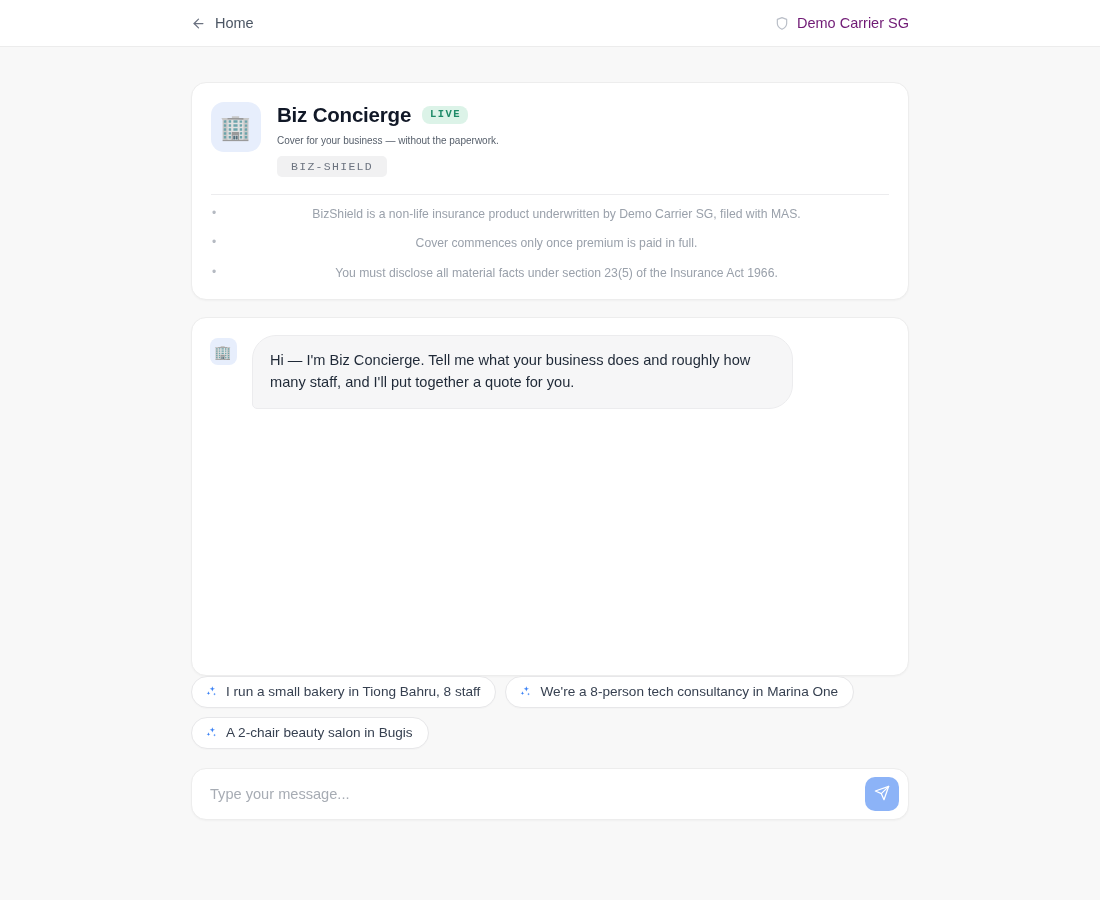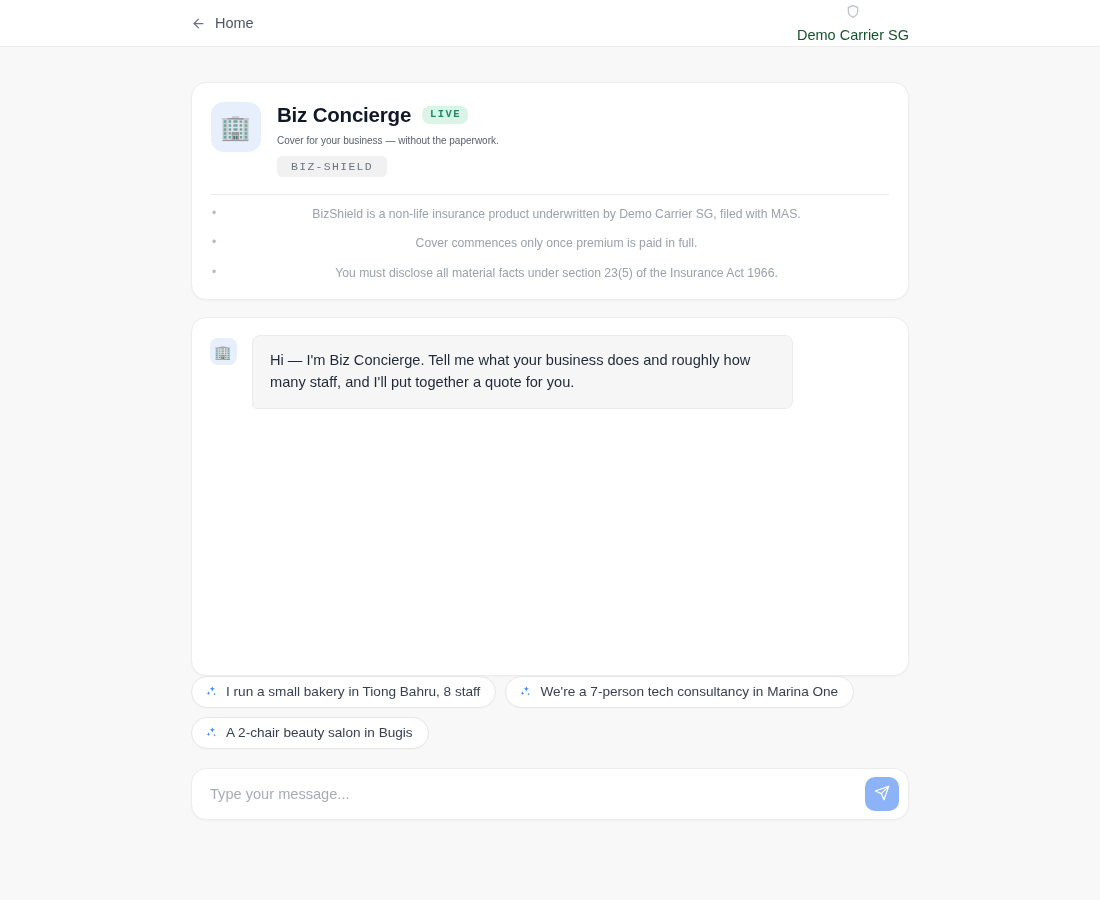--- a/index.html
+++ b/index.html
@@ -45,23 +45,22 @@
     display: inline-flex;
     align-items: center;
     justify-content: center;
     color: #6b7280;
   }
 
   .carrier {
     display: flex;
     align-items: center;
     gap: 8px;
-    color: #14532d;
+    color: #701a75;
     font-size: 14.5px;
-    flex-direction: column;
   }
   .carrier .shield-icon {
     width: 14px; height: 15px;
     display: inline-flex; align-items: center; justify-content: center;
     color: #b9bec7;
   }
 
   
   .page {
     width: 1100px;
@@ -200,21 +199,21 @@
     align-items: center;
     justify-content: center;
     font-size: 14px;
     line-height: 1;
     margin-top: 3px;
   }
 
   .bubble {
     background: #f6f6f7;
     border: 1px solid #ececee;
-    border-radius: 8px;
+    border-radius: 24px;
     border-bottom-left-radius: 5px;
     padding: 13px 23px 14px 17px;
     max-width: 541px;
     font-size: 14.6px;
     line-height: 1.52;
     color: #1f2937;
   }
 
   
   .chips {
@@ -354,21 +353,21 @@
       </button>
 
       <button class="chip">
         <span class="sparkle-icon">
           <svg width="13" height="13" viewBox="0 0 24 24" fill="currentColor">
             <path d="M13.5 2.2l1.35 3.6 3.6 1.35-3.6 1.35-1.35 3.6-1.35-3.6L8.55 7.15l3.6-1.35z"></path>
             <path d="M6.4 11.6l.95 2.5 2.5.95-2.5.95-.95 2.5-.95-2.5-2.5-.95 2.5-.95z"></path>
             <path d="M17.6 14.2l.7 1.85 1.85.7-1.85.7-.7 1.85-.7-1.85-1.85-.7 1.85-.7z"></path>
           </svg>
         </span>
-        <span>We're a 7-person tech consultancy in Marina One</span>
+        <span>We're a 8-person tech consultancy in Marina One</span>
       </button>
 
       <button class="chip">
         <span class="sparkle-icon">
           <svg width="13" height="13" viewBox="0 0 24 24" fill="currentColor">
             <path d="M13.5 2.2l1.35 3.6 3.6 1.35-3.6 1.35-1.35 3.6-1.35-3.6L8.55 7.15l3.6-1.35z"></path>
             <path d="M6.4 11.6l.95 2.5 2.5.95-2.5.95-.95 2.5-.95-2.5-2.5-.95 2.5-.95z"></path>
             <path d="M17.6 14.2l.7 1.85 1.85.7-1.85.7-.7 1.85-.7-1.85-1.85-.7 1.85-.7z"></path>
           </svg>
         </span>

